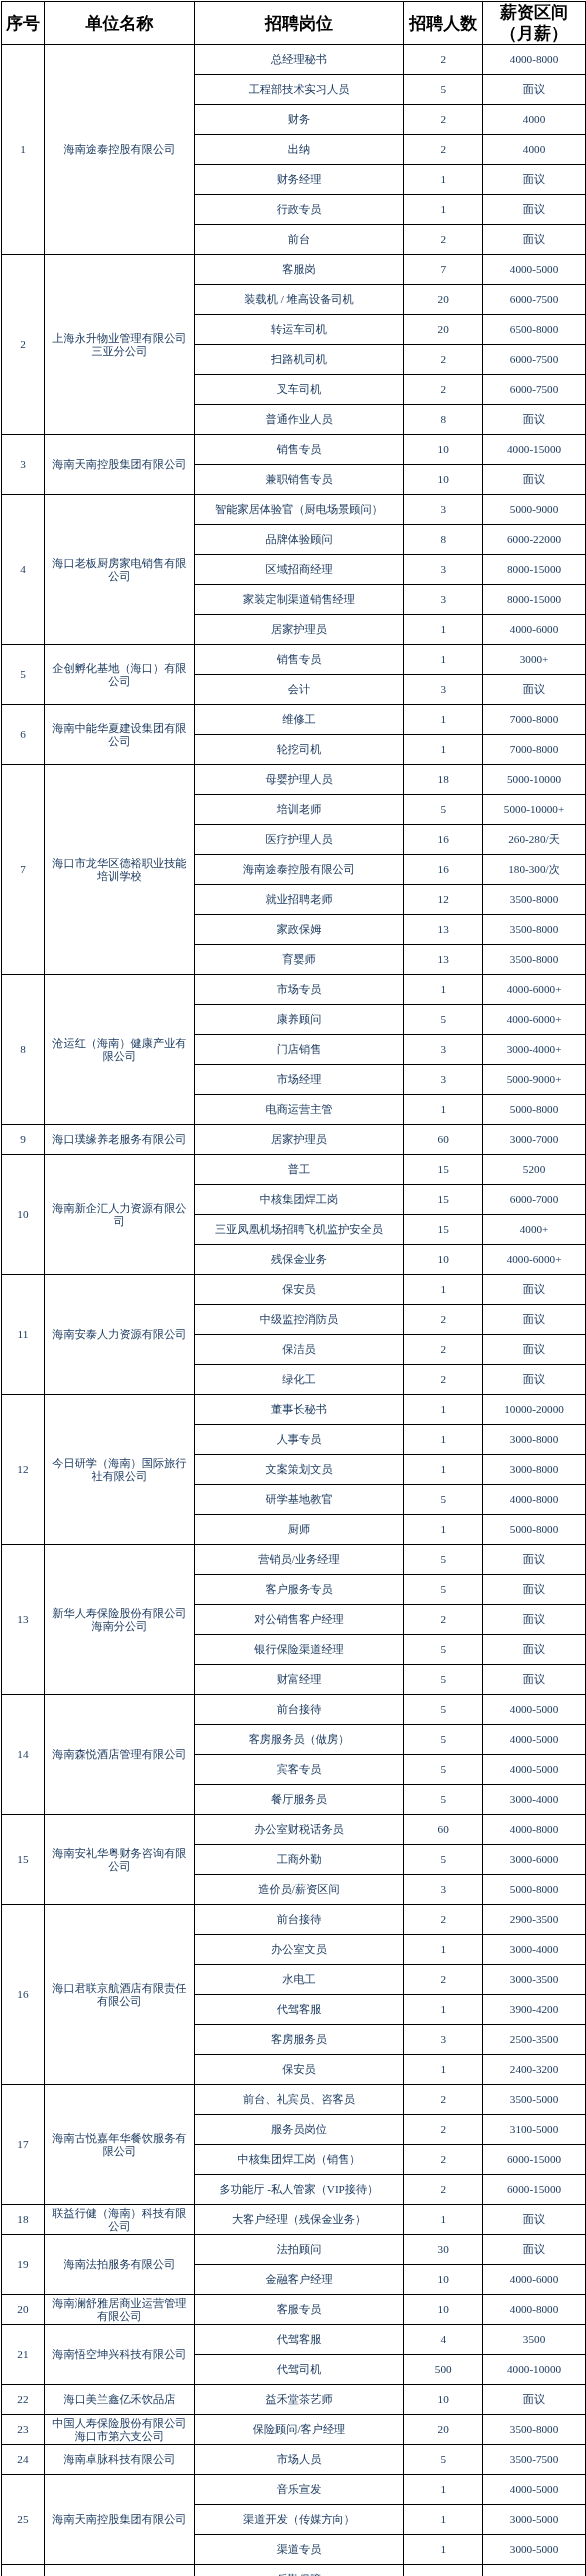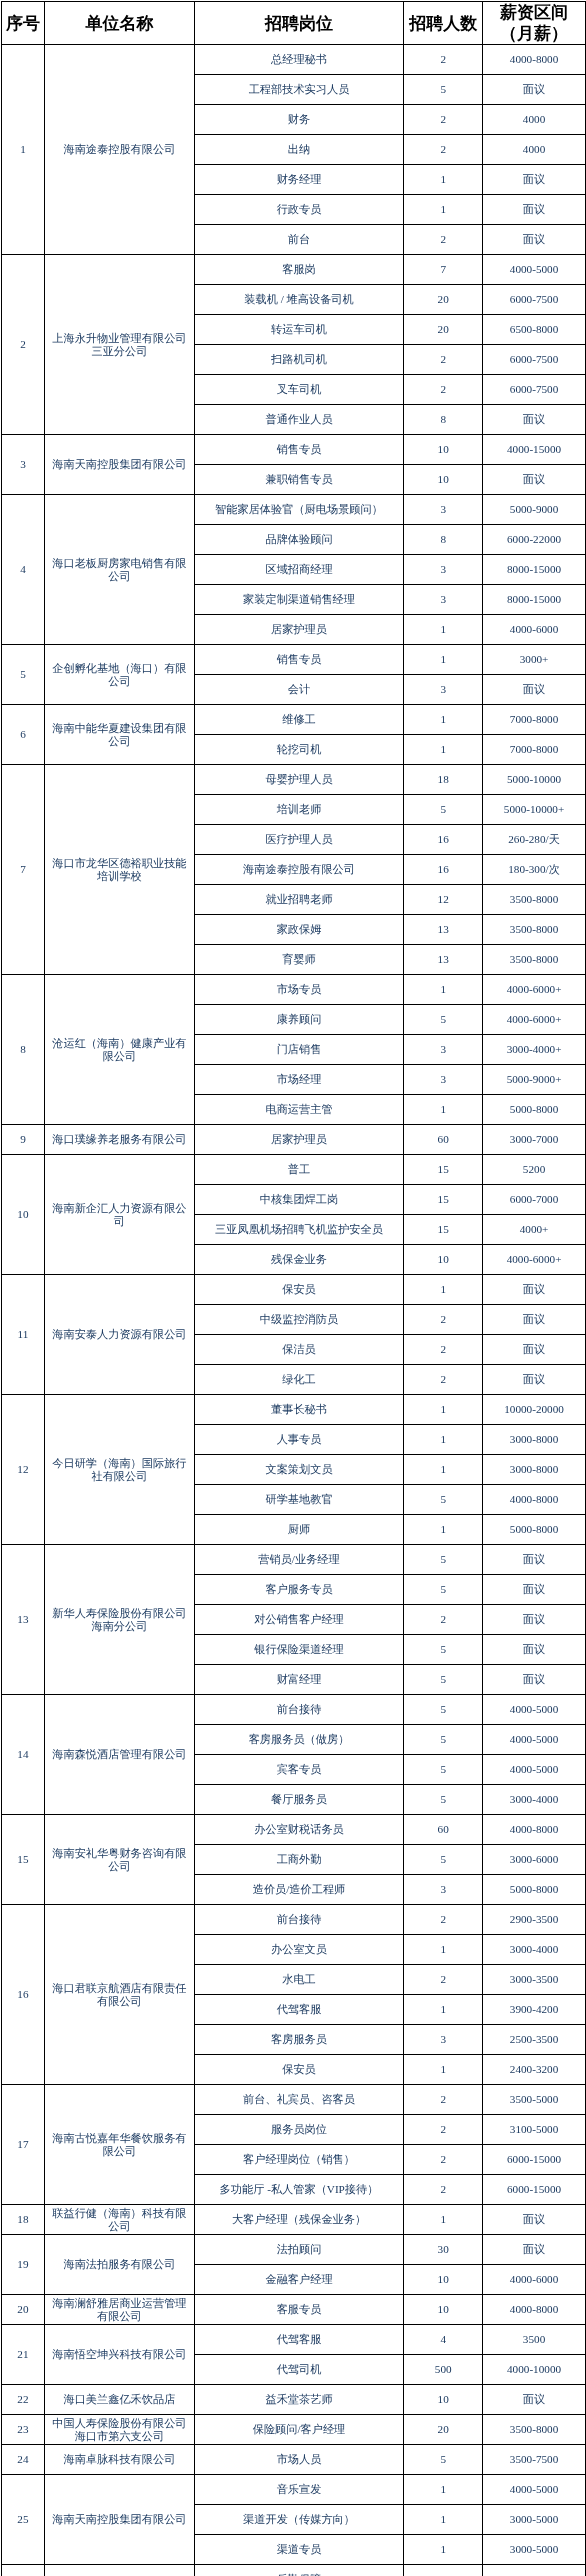--- a/index.html
+++ b/index.html
@@ -400,21 +400,21 @@
           <td class="c-position">办公室财税话务员</td>
           <td class="c-count">60</td>
           <td class="c-salary">4000-8000</td>
         </tr>
         <tr>
           <td class="c-position">工商外勤</td>
           <td class="c-count">5</td>
           <td class="c-salary">3000-6000</td>
         </tr>
         <tr>
-          <td class="c-position">造价员/造价工程师</td>
+          <td class="c-position">造价员/薪资区间</td>
           <td class="c-count">3</td>
           <td class="c-salary">5000-8000</td>
         </tr>
         <tr>
           <td class="c-index" rowspan="6">16</td>
           <td class="c-company" rowspan="6">海口君联京航酒店有限责任有限公司</td>
           <td class="c-position">前台接待</td>
           <td class="c-count">2</td>
           <td class="c-salary">2900-3500</td>
         </tr>
@@ -449,21 +449,21 @@
           <td class="c-position">前台、礼宾员、咨客员</td>
           <td class="c-count">2</td>
           <td class="c-salary">3500-5000</td>
         </tr>
         <tr>
           <td class="c-position">服务员岗位</td>
           <td class="c-count">2</td>
           <td class="c-salary">3100-5000</td>
         </tr>
         <tr>
-          <td class="c-position">客户经理岗位（销售）</td>
+          <td class="c-position">中核集团焊工岗（销售）</td>
           <td class="c-count">2</td>
           <td class="c-salary">6000-15000</td>
         </tr>
         <tr>
           <td class="c-position">多功能厅 -私人管家（VIP接待）</td>
           <td class="c-count">2</td>
           <td class="c-salary">6000-15000</td>
         </tr>
         <tr>
           <td class="c-index">18</td>

